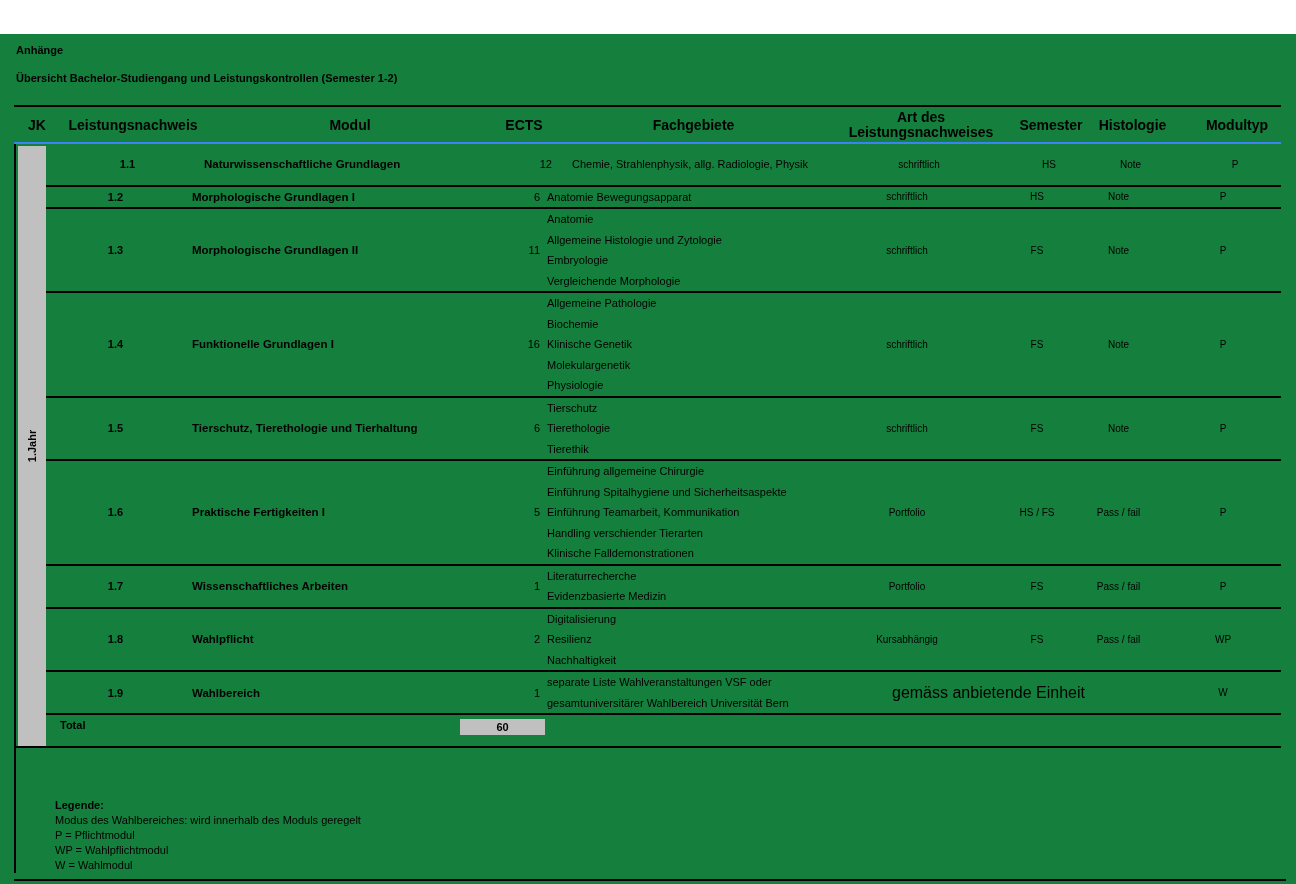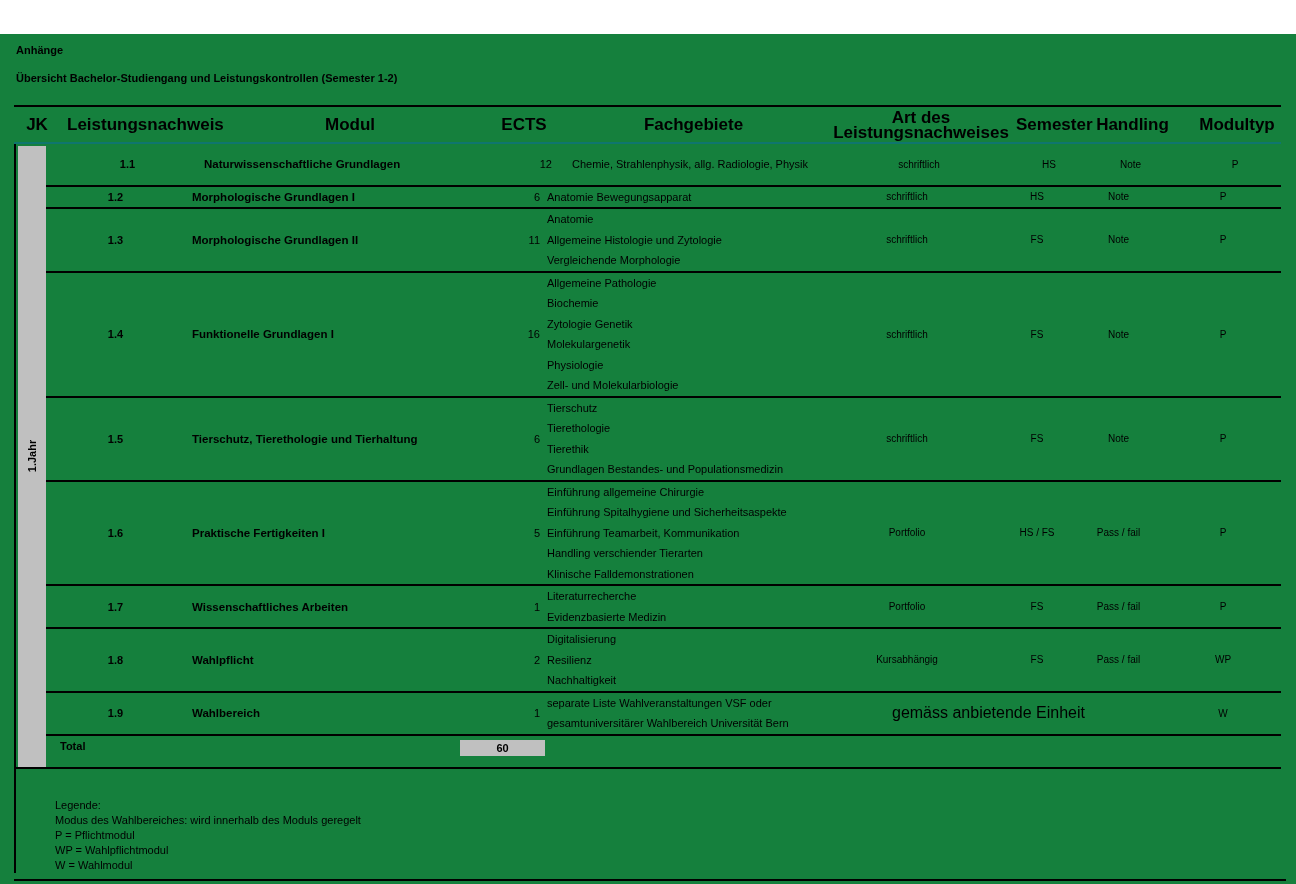--- a/index.html
+++ b/index.html
@@ -6,22 +6,22 @@
   .page{position:relative;width:1296px;height:872px;background:#15803d;
         font-family:"Liberation Sans", sans-serif;color:#000;overflow:hidden;margin-top:34px;}
   .doc-title{position:absolute;left:16px;top:10px;font-size:11px;font-weight:bold;}
   .doc-subtitle{position:absolute;left:16px;top:38px;font-size:11px;font-weight:bold;}
 
   .table-area{position:absolute;left:14px;top:71px;width:1267px;
               border-top:2px solid #000;border-bottom:2px solid #000;}
   .vline{position:absolute;left:14px;top:110px;width:2px;height:729px;background:#000;}
 
   .thead{display:grid;grid-template-columns:46px 139px 295px 60px 272px 190px 70px 93px 116px;
-         height:35px;border-bottom:2px solid #0f766e;align-items:center;
-         font-weight:bold;font-size:17px;}
+         height:35px;border-bottom:2px solid #3b82f6;align-items:center;
+         font-weight:bold;font-size:14px;}
   .h-center{text-align:center;}
   .h-left{text-align:center;padding-left:7px;}
   .h-art{text-align:center;line-height:15px;}
 
   .jk-bar{position:absolute;left:4px;top:39px;bottom:0;width:28px;background:#c0c0c0;
           display:flex;align-items:center;justify-content:center;}
   .jk-bar span{transform:rotate(-90deg);white-space:nowrap;font-weight:bold;font-size:11px;}
 
   .t-row{display:grid;grid-template-columns:139px 295px 60px 272px 190px 70px 93px 116px;
          margin-left:32px;border-bottom:2px solid #000;align-items:center;font-size:11px;}
@@ -36,21 +36,21 @@
   .c-merged{grid-column:5/8;text-align:center;font-size:16px;}
 
   .total-row{display:grid;grid-template-columns:139px 295px 60px 272px 190px 70px 93px 116px;
              margin-left:32px;height:27px;padding-top:4px;align-items:start;font-size:11px;}
   .total-label{text-align:left;padding-left:14px;font-weight:bold;}
   .total-ects-box{width:85px;margin-left:-20px;background:#c0c0c0;text-align:center;
                   font-weight:bold;padding:2px 0;}
 
   .legend{position:absolute;left:14px;top:757px;width:1231px;border-bottom:2px solid #000;
           padding:7px 0 6px 41px;font-size:11px;line-height:15px;}
-  .legend .lg-title{font-weight:normal;}
+  .legend .lg-title{font-weight:bold;}
 </style>
 </head>
 <body>
 
 <div class="page">
 
   <div class="doc-title">Anhänge</div>
   <div class="doc-subtitle">Übersicht Bachelor-Studiengang und Leistungskontrollen (Semester 1-2)</div>
 
   <div class="table-area">
@@ -59,21 +59,21 @@
       <div class="h-center">JK</div>
       <div class="h-left">Leistungsnachweis</div>
       <div class="h-left">Modul</div>
       <div class="h-center">ECTS</div>
       <div class="h-left">Fachgebiete</div>
       <div class="h-art">
         <div>Art des</div>
         <div>Leistungsnachweises</div>
       </div>
       <div class="h-center">Semester</div>
-      <div class="h-center">Handling</div>
+      <div class="h-center">Histologie</div>
       <div class="h-center">Modultyp</div>
     </div>
 
     <div class="jk-bar">
       <span>1.Jahr</span>
     </div>
 
     <div id="rows">
         <div class="t-row row-first">
           <div class="c-nr">1.1</div>
@@ -99,53 +99,52 @@
           <div class="c-bew">Note</div>
           <div class="c-mod" style="grid-column: 8;">P</div>
         </div>
         <div class="t-row">
           <div class="c-nr">1.3</div>
           <div class="c-modul">Morphologische Grundlagen II</div>
           <div class="c-ects">11</div>
           <div class="c-fach">
             <div class="">Anatomie</div>
             <div class="">Allgemeine Histologie und Zytologie</div>
+            <div class="">Embryologie</div>
             <div class="">Vergleichende Morphologie</div>
           </div>
           <div class="c-art">schriftlich</div>
           <div class="c-sem">FS</div>
           <div class="c-bew">Note</div>
           <div class="c-mod" style="grid-column: 8;">P</div>
         </div>
         <div class="t-row">
           <div class="c-nr">1.4</div>
           <div class="c-modul">Funktionelle Grundlagen I</div>
           <div class="c-ects">16</div>
           <div class="c-fach">
             <div class="">Allgemeine Pathologie</div>
             <div class="">Biochemie</div>
-            <div class="">Zytologie Genetik</div>
+            <div class="">Klinische Genetik</div>
             <div class="">Molekulargenetik</div>
             <div class="">Physiologie</div>
-            <div class="">Zell- und Molekularbiologie</div>
           </div>
           <div class="c-art">schriftlich</div>
           <div class="c-sem">FS</div>
           <div class="c-bew">Note</div>
           <div class="c-mod" style="grid-column: 8;">P</div>
         </div>
         <div class="t-row">
           <div class="c-nr">1.5</div>
           <div class="c-modul">Tierschutz, Tierethologie und Tierhaltung</div>
           <div class="c-ects">6</div>
           <div class="c-fach">
             <div class="">Tierschutz</div>
             <div class="">Tierethologie</div>
             <div class="">Tierethik</div>
-            <div class="">Grundlagen Bestandes- und Populationsmedizin</div>
           </div>
           <div class="c-art">schriftlich</div>
           <div class="c-sem">FS</div>
           <div class="c-bew">Note</div>
           <div class="c-mod" style="grid-column: 8;">P</div>
         </div>
         <div class="t-row">
           <div class="c-nr">1.6</div>
           <div class="c-modul">Praktische Fertigkeiten I</div>
           <div class="c-ects">5</div>

